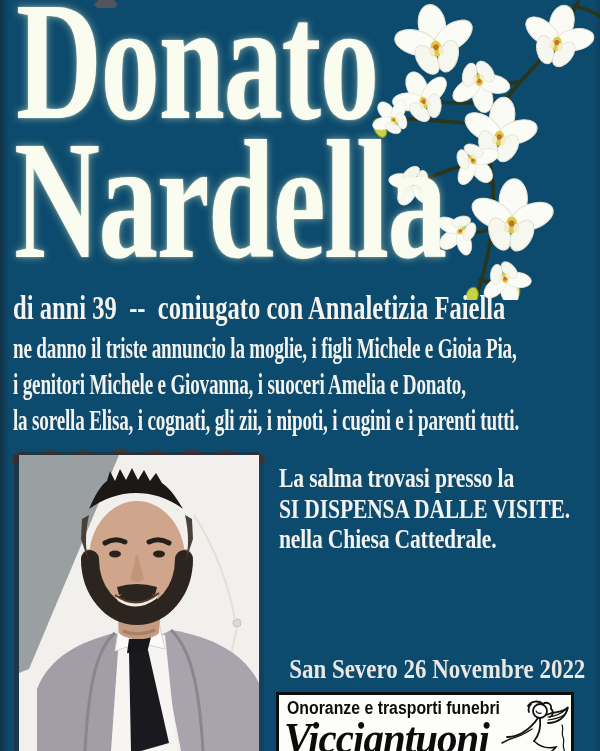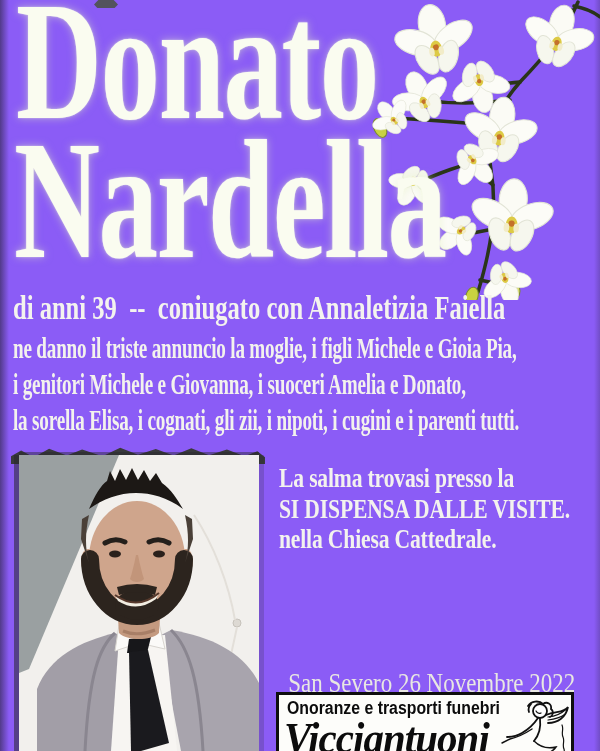--- a/index.html
+++ b/index.html
@@ -1,18 +1,18 @@
 <!DOCTYPE html>
 <html><head>
 <meta charset="utf-8">
 <style>
   html,body{margin:0;padding:0;background:#6f6f78;}
   .poster{
     position:relative;width:600px;height:751px;overflow:hidden;
-    background:#8b5cf6;
+    background:#0c4a6e;
     font-family:"Liberation Serif",serif;
   }
   
   .edge-left{position:absolute;left:0;top:0;width:9px;height:751px;
     background:linear-gradient(to right,rgba(25,25,30,.5),rgba(25,25,30,0));z-index:9;pointer-events:none;}
   .edge-right{position:absolute;right:0;top:0;width:6px;height:751px;
     background:linear-gradient(to left,rgba(25,25,30,.22),rgba(25,25,30,0));z-index:9;pointer-events:none;}
   
   .cross-tip{position:absolute;left:94px;top:0;width:24px;height:8px;background:#53535d;
     clip-path:polygon(18% 0,82% 0,100% 55%,86% 100%,14% 100%,0 55%);}
@@ -28,22 +28,22 @@
   .subtitle{position:absolute;left:13px;top:290px;font-weight:bold;font-size:33px;color:#f4f3ee;}
   .subtitle .cond{transform:scaleX(.745);}
   .family{position:absolute;left:13px;top:332px;font-weight:bold;font-size:29px;color:#f3f2ed;}
   .family div{height:36px;}
   .family .cond{transform:scaleX(.66);letter-spacing:-.3px;}
   
   .announce{position:absolute;left:263px;top:463px;width:334px;font-weight:bold;
     font-size:27px;color:#f3f2ee;margin-left:16px;}
   .announce div{line-height:30.5px;height:30.5px;}
   .announce .cond{transform:scaleX(.80);letter-spacing:-.2px;}
-  .dateline{position:absolute;left:263px;top:668px;width:334px;text-align:center;
-    font-size:27px;font-weight:normal;color:#e9e8e2;}
+  .dateline{position:absolute;left:263px;top:654px;width:334px;text-align:center;
+    font-size:27px;font-weight:bold;color:#e9e8e2;}
   .dateline .cond{transform:scaleX(.85);transform-origin:center top;}
   
   .agency{position:absolute;left:276px;top:692px;width:292px;height:70px;
     background:#fdfdfa;border:3px solid #0e0e0e;overflow:hidden;}
   .agency-tagline{position:absolute;left:8px;top:3px;font-family:"Liberation Sans",sans-serif;
     font-weight:bold;font-size:18px;color:#0c0c0c;white-space:nowrap;
     transform:scaleX(.88);transform-origin:left top;}
   .agency-name{position:absolute;left:5px;top:18px;font-family:"Liberation Serif",serif;
     font-weight:bold;font-style:italic;font-size:44px;color:#0c0c0c;white-space:nowrap;
     letter-spacing:-1px;transform:scaleX(.93);transform-origin:left top;}

